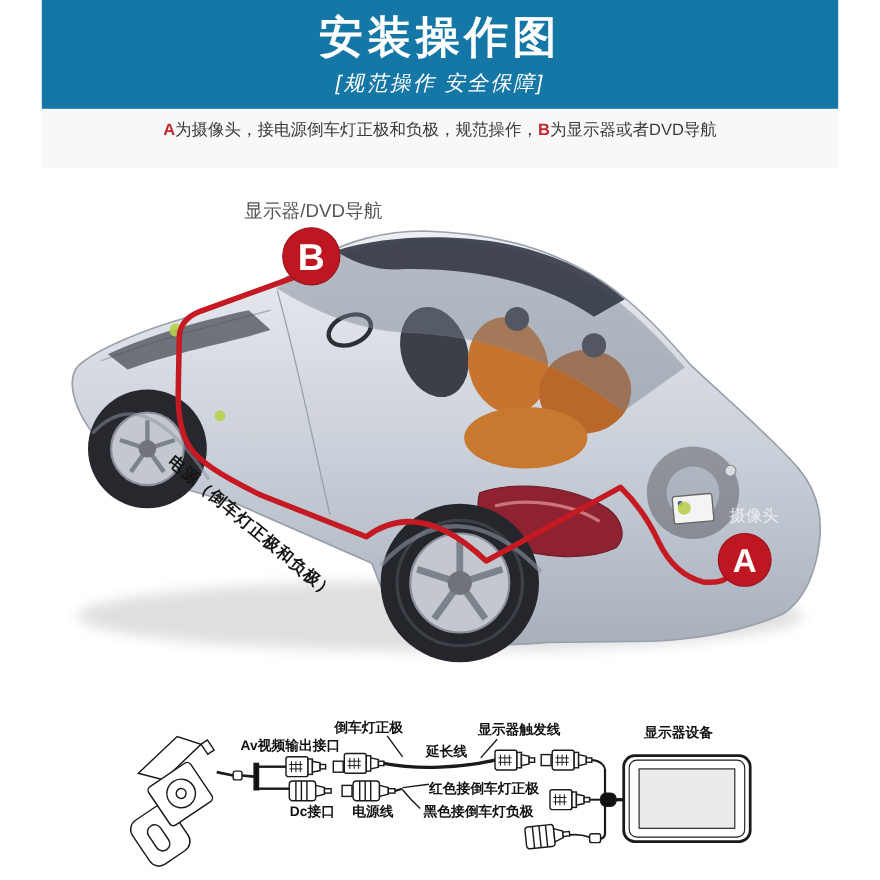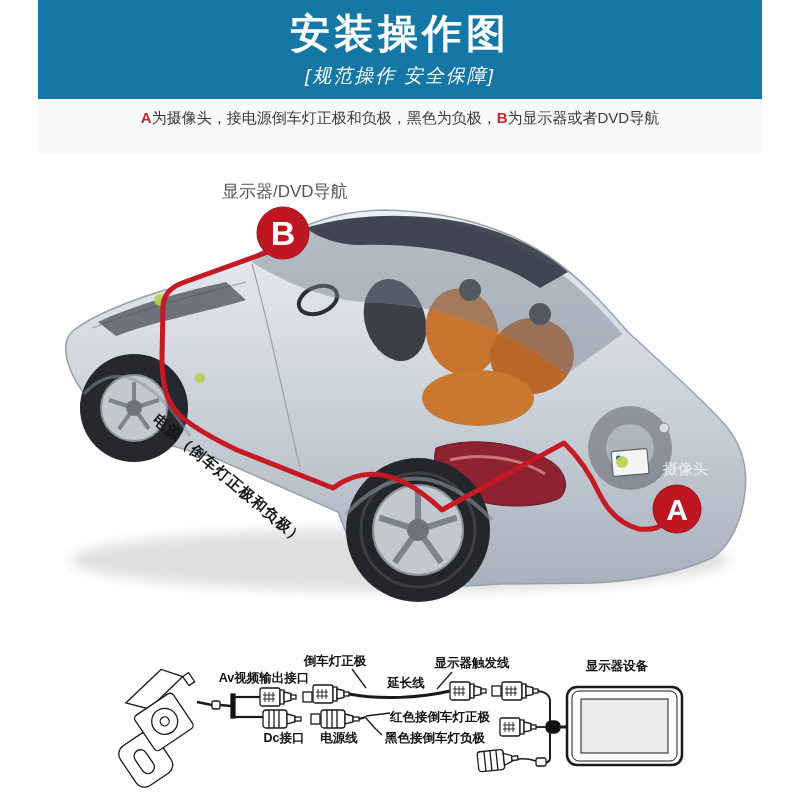--- a/index.html
+++ b/index.html
@@ -21,21 +21,21 @@
 <body>
 
 <div class="page">
 
   <div class="banner">
     <h1>安装操作图</h1>
     <div class="sub">[规范操作 安全保障]</div>
   </div>
 
   <div class="note-strip">
-    <span class="red">A</span><span>为摄像头，接电源倒车灯正极和负极，黑色为负极，</span><span class="red">B</span><span>为显示器或者DVD导航</span>
+    <span class="red">A</span><span>为摄像头，接电源倒车灯正极和负极，规范操作，</span><span class="red">B</span><span>为显示器或者DVD导航</span>
   </div>
 
   <svg id="car-svg" width="800" height="500" viewBox="0 150 800 500">
     <defs>
       <linearGradient id="bodyGrad" x1="0" y1="0" x2="0" y2="1">
         <stop offset="0" stop-color="#eceff3"></stop>
         <stop offset="0.55" stop-color="#c9cfd8"></stop>
         <stop offset="1" stop-color="#a9b0bc"></stop>
       </linearGradient>
       <filter id="soft" x="-30%" y="-30%" width="160%" height="160%">

